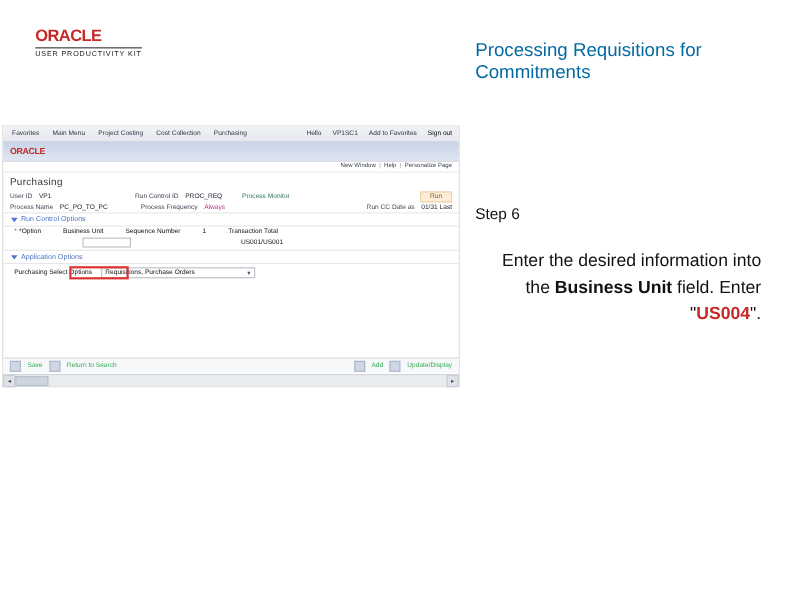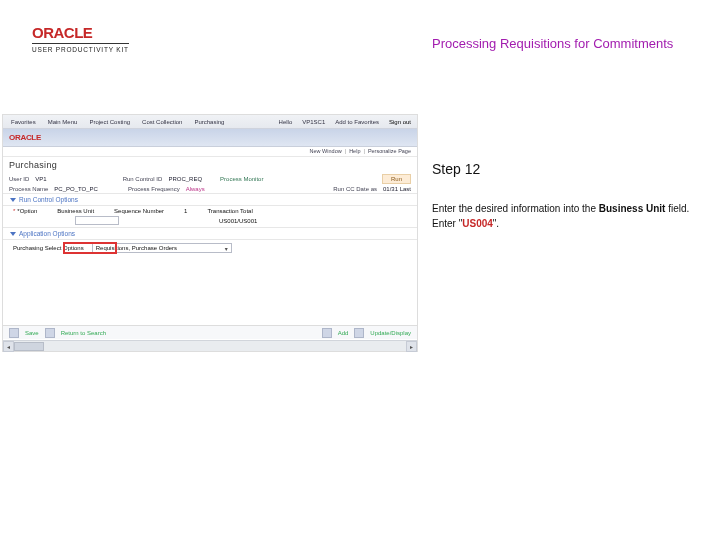--- a/index.html
+++ b/index.html
@@ -29,33 +29,34 @@
   }
   .upk-line {
     font-size: 6.5px;
     letter-spacing: 0.8px;
     color: #222;
     border-top: 1px solid #333;
     margin-top: 2px;
     padding-top: 2px;
   }
   .header-title {
-    font-size: 13px;
-    color: #a21caf;
+    font-size: 17px;
+    color: #0369a1;
     margin-top: 6px;
   }
   .step-label {
     font-size: 14px;
     margin-top: 110px;
     margin-bottom: 24px;
   }
   .instruction {
-    font-size: 10px;
+    font-size: 16px;
     line-height: 1.5;
     max-width: 260px;
+    text-align: right;
   }
   .instruction .bold { font-weight: 700; }
   .instruction .red-bold { font-weight: 700; color: #c62828; }
 
   
   .app {
     position: absolute;
     left: 2px;
     top: 114px;
     width: 416px;
@@ -292,18 +293,18 @@
         <div class="sb-track">
             <div class="sb-thumb"></div>
           </div>
         <div class="sb-btn">▸</div>
       </div>
     </div>
   </div>
 
   <div class="right">
     <div class="header-title">Processing Requisitions for Commitments</div>
-    <div class="step-label">Step 12</div>
+    <div class="step-label">Step 6</div>
     <div class="instruction">
       <span>Enter the desired information into the </span><span class="bold">Business Unit</span><span> field. Enter "</span><span class="red-bold">US004</span><span>".</span>
     </div>
   </div>
 </div>
 
 </body></html>

